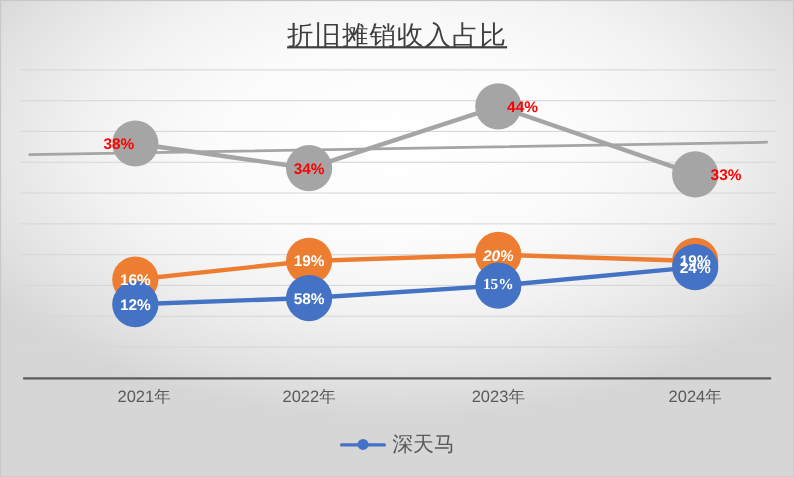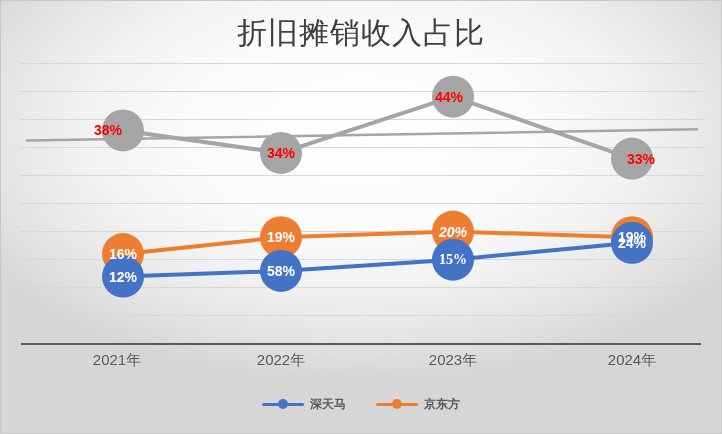--- a/index.html
+++ b/index.html
@@ -16,25 +16,26 @@
     background:
       radial-gradient(ellipse 62% 58% at 50% 30%, #ffffff 0%, #fbfbfb 38%, #f2f2f2 62%, #e3e3e3 84%, #d6d6d6 100%);
     border:1px solid #c8c8c8;
     overflow:hidden;
   }
   
   #chart-title{
     position:absolute;
     left:0;right:0;top:14px;
     text-align:center;
-    font-size:30px;
+    font-size:24px;
     line-height:36px;
     color:#3f3f3f;
     letter-spacing:1px;
     white-space:nowrap;
+    text-decoration:underline;
   }
   
   #plot-area{
     position:absolute;
     left:18px; top:62px;
     width:686px; height:281px;
   }
   #gridlines{position:absolute;inset:0;}
   .gridline{
     position:absolute;left:0;right:0;
@@ -103,23 +104,22 @@
     border-radius:2px;
   }
   .legend-marker .lm-dot{
     position:absolute;
     left:50%;top:50%;
     width:10px;height:10px;
     margin:-5px 0 0 -5px;
     border-radius:50%;
   }
   .legend-label{
-    font-size:12px;
+    font-size:19px;
     color:#5a5a5a;
-    font-weight:bold;
   }
 </style>
 </head>
 <body>
 
 <div id="chart-root">
 
   <div id="chart-title">折旧摊销收入占比</div>
 
   <div id="plot-area">
@@ -155,51 +155,44 @@
           <circle cx="104" cy="213.56" r="21" fill="#4472C4"></circle>
           <circle cx="262" cy="207.94" r="21" fill="#4472C4"></circle>
           <circle cx="434" cy="196.7" r="21" fill="#4472C4"></circle>
           <circle cx="613" cy="179.84" r="21" fill="#4472C4"></circle>
         </g>
     </svg>
 
     <div id="data-labels">
         <div class="dlabel red" style="left: 89px; top: 67.44px;">38%</div>
         <div class="dlabel red" style="left: 262px; top: 89.92px;">34%</div>
-        <div class="dlabel red" style="left: 430px; top: 33.72px;">44%</div>
-        <div class="dlabel red" style="left: 622px; top: 95.54px;">33%</div>
+        <div class="dlabel red" style="left: 456px; top: 33.72px;">44%</div>
+        <div class="dlabel red" style="left: 641px; top: 95.54px;">33%</div>
         <div class="dlabel white" style="left: 104px; top: 191.08px;">16%</div>
         <div class="dlabel white" style="left: 262px; top: 174.22px;">19%</div>
         <div class="dlabel white" style="left: 434px; top: 168.6px; font-style: italic;">20%</div>
         <div class="dlabel white" style="left: 613px; top: 174.22px;">19%</div>
         <div class="dlabel white" style="left: 104px; top: 213.56px;">12%</div>
         <div class="dlabel white" style="left: 262px; top: 207.94px;">58%</div>
         <div class="dlabel white" style="left: 434px; top: 196.7px; font-family: Liberation Serif, serif;">15%</div>
         <div class="dlabel white" style="left: 613px; top: 179.84px;">24%</div>
       </div>
   </div>
 
   <div id="x-axis-line"></div>
   <div id="x-axis-labels">
-      <div class="xtick" style="left: 98px; text-align: right;">2021年</div>
+      <div class="xtick" style="left: 112px; text-align: right;">2021年</div>
       <div class="xtick" style="left: 262px;">2022年</div>
       <div class="xtick" style="left: 434px;">2023年</div>
       <div class="xtick" style="left: 613px;">2024年</div>
     </div>
 
   <div id="legend">
       <div class="legend-item">
         <span class="legend-marker">
           <span class="lm-line" style="background: rgb(68, 114, 196);"></span>
           <span class="lm-dot" style="background: rgb(68, 114, 196);"></span>
         </span>
         <span class="legend-label">深天马</span>
       </div>
-      <div class="legend-item">
-        <span class="legend-marker">
-          <span class="lm-line" style="background: rgb(237, 125, 49);"></span>
-          <span class="lm-dot" style="background: rgb(237, 125, 49);"></span>
-        </span>
-        <span class="legend-label">京东方</span>
-      </div>
     </div>
 
 </div>
 
 </body></html>

